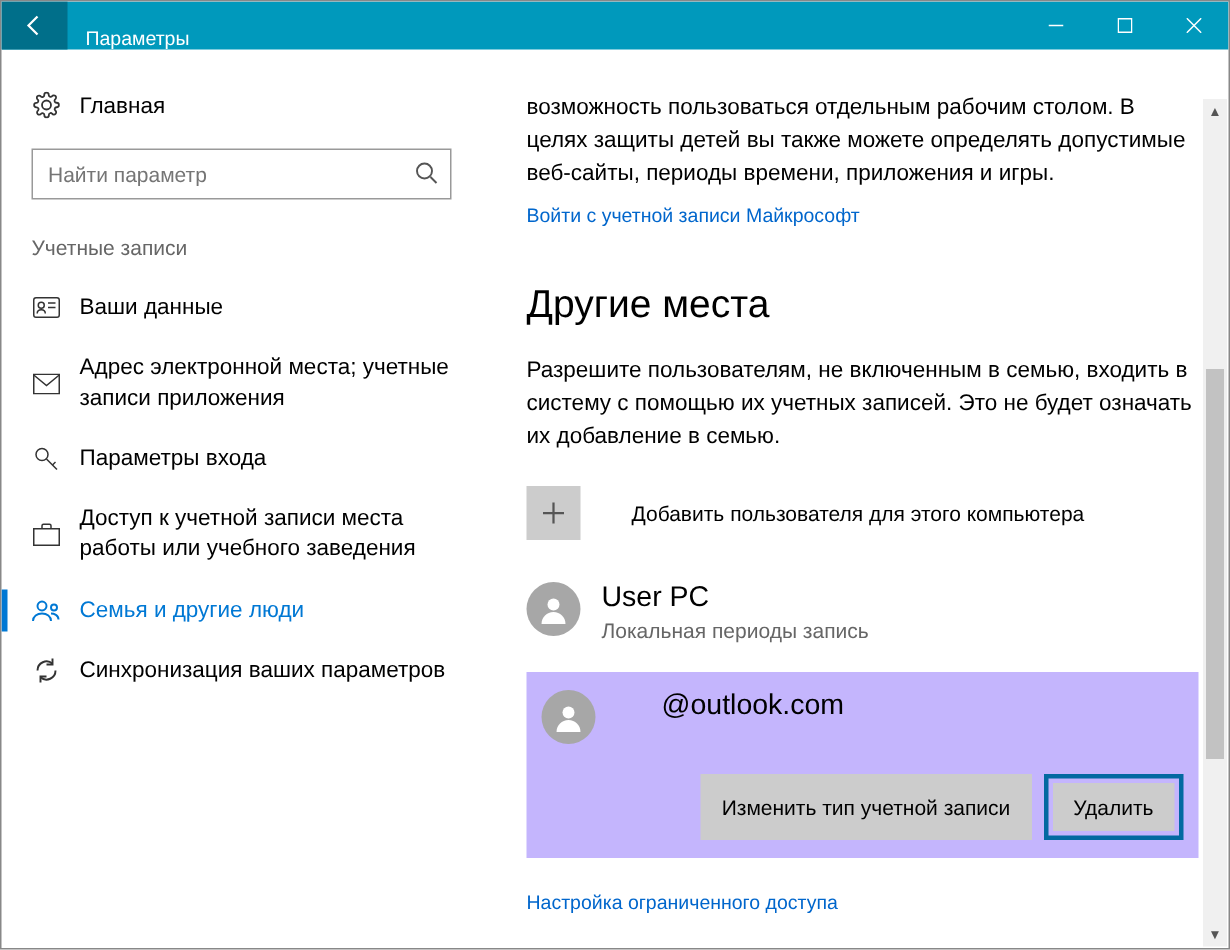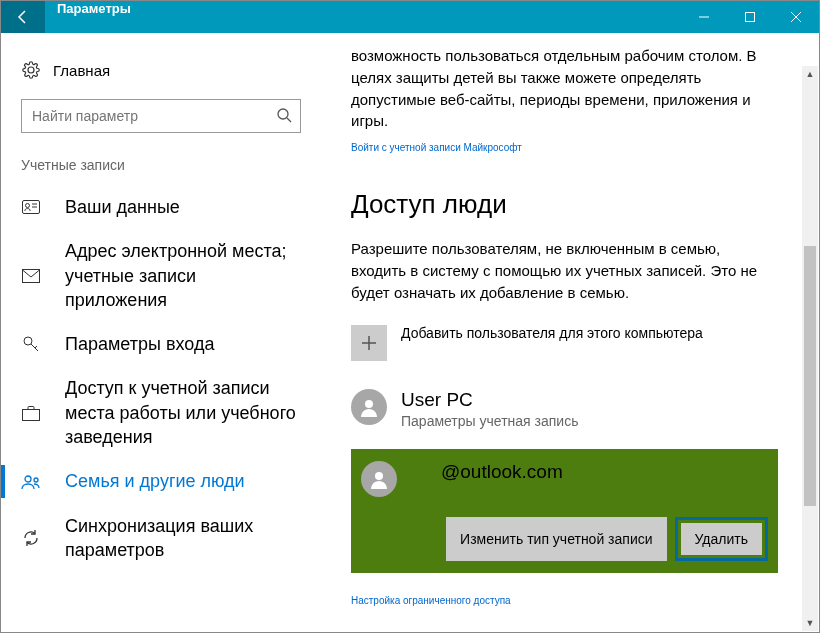--- a/index.html
+++ b/index.html
@@ -12,22 +12,21 @@
     height: 633px;
     overflow: hidden;
     position: relative;
     border: 1px solid #888;
   }
   .titlebar {
     height: 32px;
     background: #0099bc;
     color: #fff;
     display: flex;
-    align-items: flex-start;
-    font-weight: bold;
+    align-items: flex-end;
   }
   .back-btn {
     width: 44px;
     height: 32px;
     display: flex;
     align-items: center;
     justify-content: center;
     background: #006f8a;
     cursor: pointer;
   }
@@ -98,66 +97,69 @@
   }
   .nav-item .icon {
     width: 20px;
     display: flex;
     justify-content: center;
     align-items: center;
     flex-shrink: 0;
     color: #333;
   }
   .nav-item .label {
-    margin-left: 24px;
-    font-size: 18px;
+    margin-left: 12px;
+    font-size: 15px;
   }
   .nav-item.active {
     position: relative;
     color: #0078d4;
   }
   .nav-item.active::before {
     content: "";
     position: absolute;
     left: 0;
     top: 6px;
     bottom: 6px;
     width: 4px;
     background: #0078d4;
   }
   .nav-item.active .icon { color: #0078d4; }
   .main {
     flex: 1;
-    padding: 12px 41px 20px 30px;
+    padding: 12px 20px 20px 30px;
     overflow: hidden;
+    margin-top: 16px;
   }
   .intro-text {
     font-size: 15px;
     line-height: 1.45;
     margin-bottom: 10px;
   }
   .link {
     color: #0066cc;
     cursor: pointer;
-    font-size: 10px;
+    font-size: 13px;
   }
   h2 {
     font-weight: 400;
     font-size: 26px;
     margin: 36px 0 18px 0;
   }
   .desc {
     font-size: 15px;
     line-height: 1.45;
     margin-bottom: 22px;
   }
   .add-row {
     display: flex;
+    align-items: center;
     margin-bottom: 22px;
     cursor: pointer;
+    gap: 20px;
   }
   .add-icon {
     width: 36px;
     height: 36px;
     background: #ccc;
     display: flex;
     align-items: center;
     justify-content: center;
     margin-right: 14px;
   }
@@ -173,21 +175,21 @@
     background: #a7a7a7;
     display: flex;
     align-items: center;
     justify-content: center;
     margin-right: 14px;
     flex-shrink: 0;
   }
   .user-info .name { font-size: 19px; }
   .user-info .sub { font-size: 14px; color: #666; margin-top: 2px; }
   .user-block-selected {
-    background: #4d7c0f;
+    background: #c4b5fd;
     padding: 10px 10px 12px 10px;
     margin-top: 14px;
   }
   .user-block-selected .user-row { padding: 2px 0 20px 0; }
   .button-row {
     display: flex;
     gap: 8px;
     justify-content: flex-end;
   }
   .btn {
@@ -354,21 +356,21 @@
           </svg>
       </span>
       <span class="label">Синхронизация ваших параметров</span>
     </div>
   </div>
 
   <div class="main">
     <p class="intro-text">возможность пользоваться отдельным рабочим столом. В целях защиты детей вы также можете определять допустимые веб-сайты, периоды времени, приложения и игры.</p>
     <p class="link">Войти с учетной записи Майкрософт</p>
 
-    <h2>Доступ люди</h2>
+    <h2>Другие места</h2>
     <p class="desc">Разрешите пользователям, не включенным в семью, входить в систему с помощью их учетных записей. Это не будет означать их добавление в семью.</p>
 
     <div class="add-row">
       <div class="add-icon">
         <svg width="18" height="18" viewBox="0 0 18 18">
             <line x1="9" y1="2" x2="9" y2="16" stroke="#555" stroke-width="1.5"></line>
             <line x1="2" y1="9" x2="16" y2="9" stroke="#555" stroke-width="1.5"></line>
           </svg>
       </div>
       <span>Добавить пользователя для этого компьютера</span>
@@ -376,21 +378,21 @@
 
     <div class="user-row">
       <div class="avatar">
         <svg width="22" height="22" viewBox="0 0 22 22">
             <circle cx="11" cy="8" r="4" fill="#fff"></circle>
             <path d="M3 21c0-4.4 3.6-8 8-8s8 3.6 8 8" fill="#fff"></path>
           </svg>
       </div>
       <div class="user-info">
         <div class="name">User PC</div>
-        <div class="sub">Параметры учетная запись</div>
+        <div class="sub">Локальная периоды запись</div>
       </div>
     </div>
 
     <div class="user-block-selected">
       <div class="user-row">
         <div class="avatar">
           <svg width="22" height="22" viewBox="0 0 22 22">
               <circle cx="11" cy="8" r="4" fill="#fff"></circle>
               <path d="M3 21c0-4.4 3.6-8 8-8s8 3.6 8 8" fill="#fff"></path>
             </svg>

